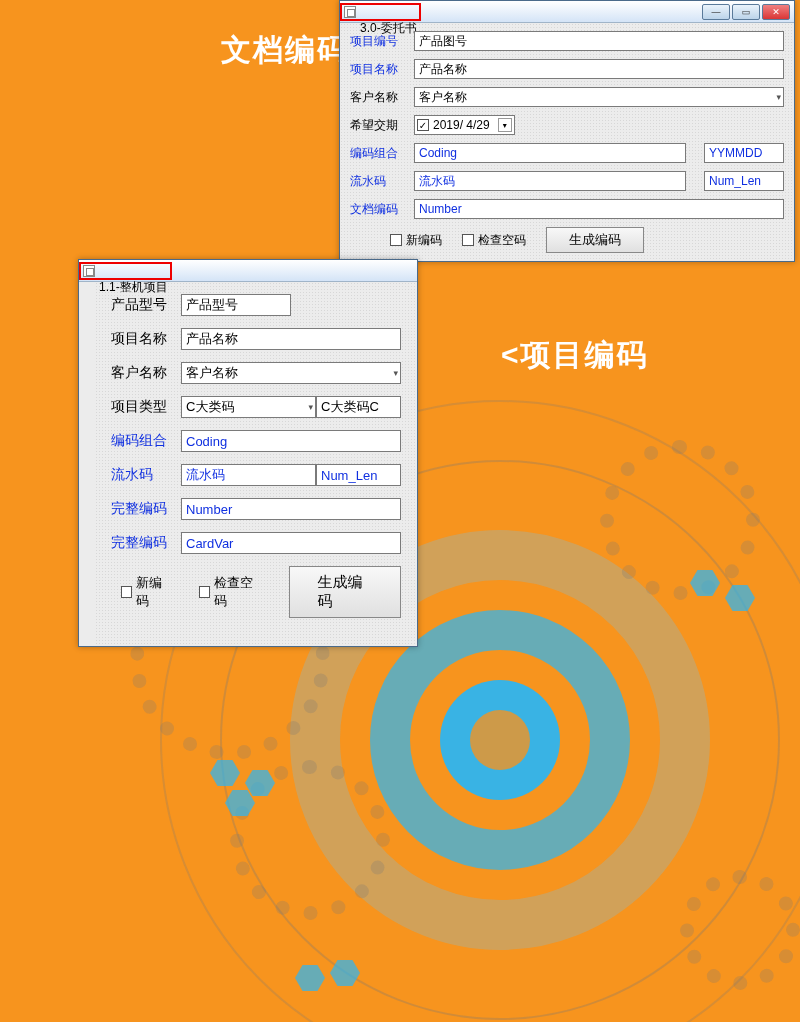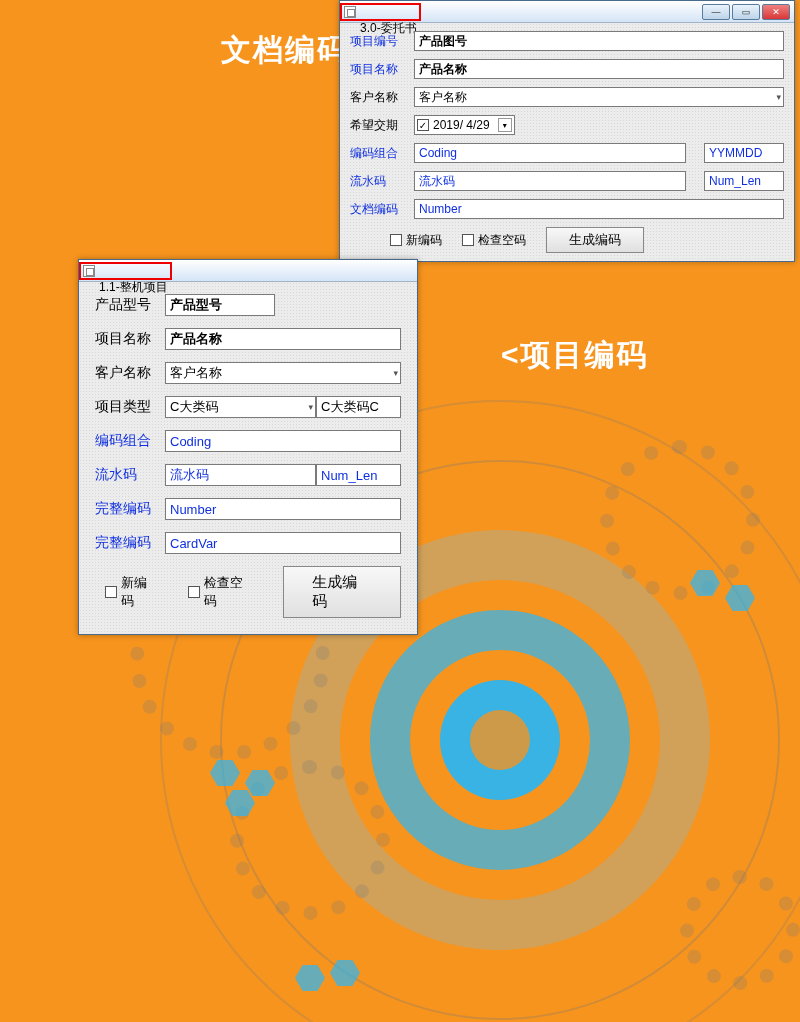--- a/index.html
+++ b/index.html
@@ -97,21 +97,21 @@
     padding:8px 10px;
   }
 
   .row { display:flex; align-items:center; margin-bottom:8px; }
   .lbl { width:64px; color:#000; font-size:12px; }
   .lbl.blue { color:#1030e0; }
   .inp {
     flex:1; height:20px; border:1px solid #7a7a7a; background:#fff;
     padding:0 4px; font-size:12px; color:#1030e0; display:flex; align-items:center;
   }
-  .inp.black { color:#000;font-weight:bold; }
+  .inp.black { color:#000; }
   .sel {
     flex:1; height:20px; border:1px solid #7a7a7a; background:#fff;
     display:flex;align-items:center;justify-content:space-between;padding:0 2px 0 4px;
     font-size:12px;color:#000;
   }
   .sel .arr{font-size:9px;color:#555;}
   .inp.small{flex:0 0 auto;width:80px;margin-left:18px;}
 
   .datebox {
     display:flex;align-items:center;border:1px solid #7a7a7a;background:#fff;height:20px;
@@ -122,21 +122,21 @@
 
   .actions { display:flex; align-items:center; gap:20px; padding-left:40px;}
   .chkrow { display:flex; align-items:center; gap:4px; font-size:12px;}
   .chkbox{width:12px;height:12px;border:1px solid #555;background:#fff;}
   .btn {
     border:1px solid #888;background:linear-gradient(#f8f8f8,#e0e0e0);
     padding:3px 22px;font-size:13px;
   }
 
   
-  .win2 .body { padding:12px 16px 16px; }
+  .win2 .body { padding:12px 16px 28px;margin-left:16px; }
   .win2 .row { margin-bottom:12px; }
   .win2 .lbl { width:70px; font-size:14px; }
   .win2 .inp { height:22px; font-size:13px; }
   .win2 .sel { height:22px; font-size:13px; }
   .win2 .actions { padding-left:10px; gap:28px; margin-top:10px;}
   .win2 .chkrow { font-size:13px; }
   .win2 .btn { padding:6px 28px; font-size:15px; }
   .win2 .inp.side { flex:0 0 85px; }
   .win2 .sel.side { flex:0 0 85px; }
 </style>

